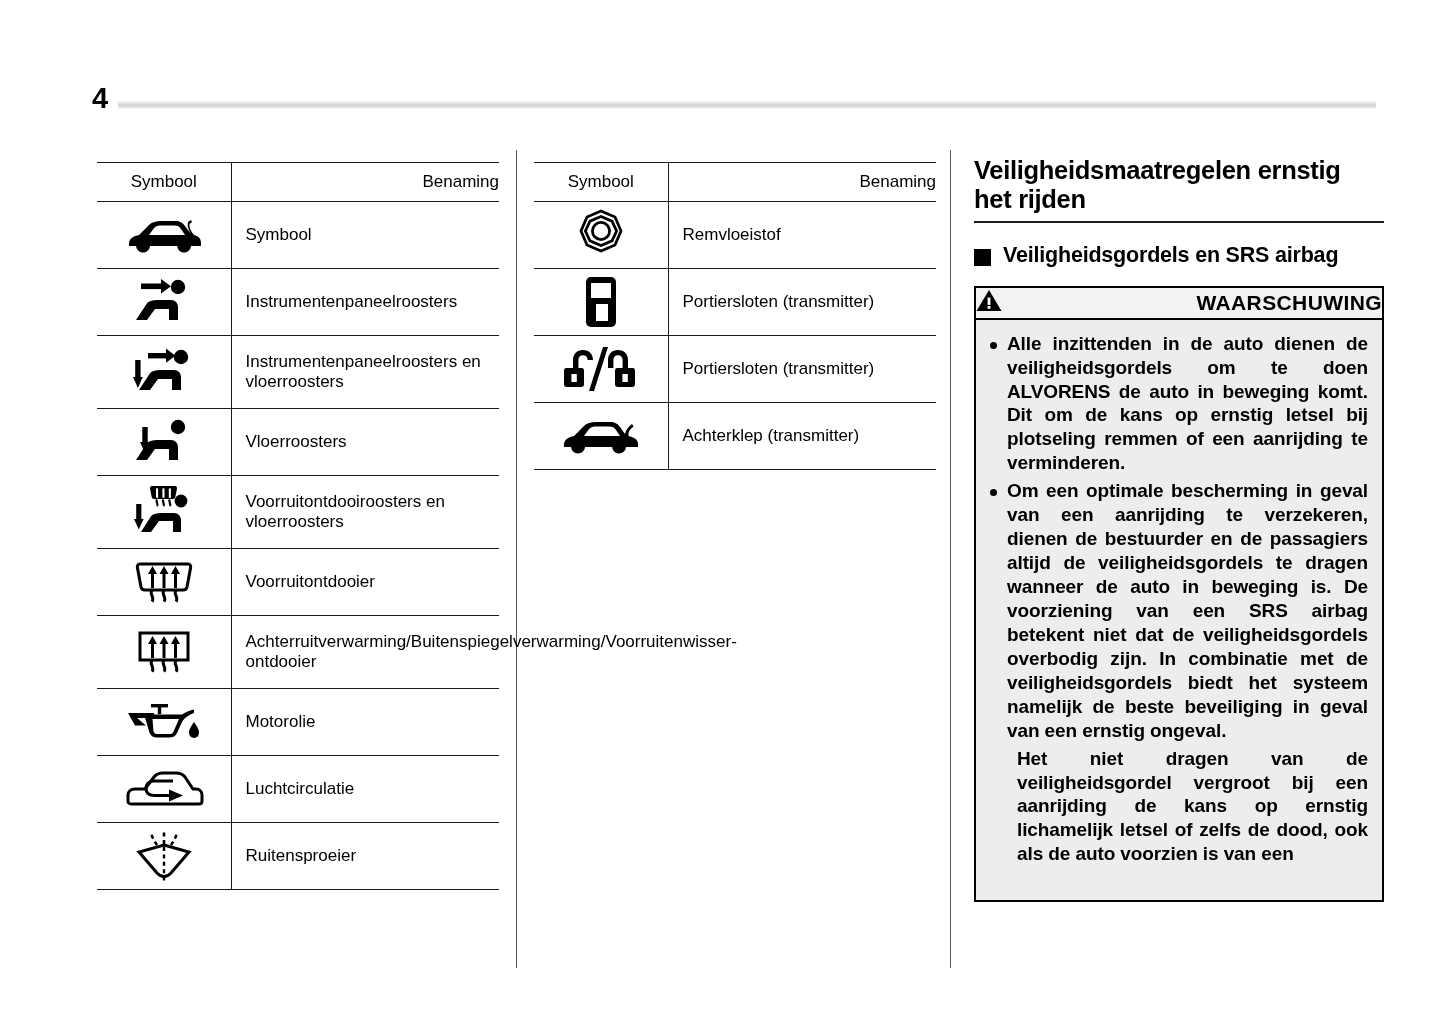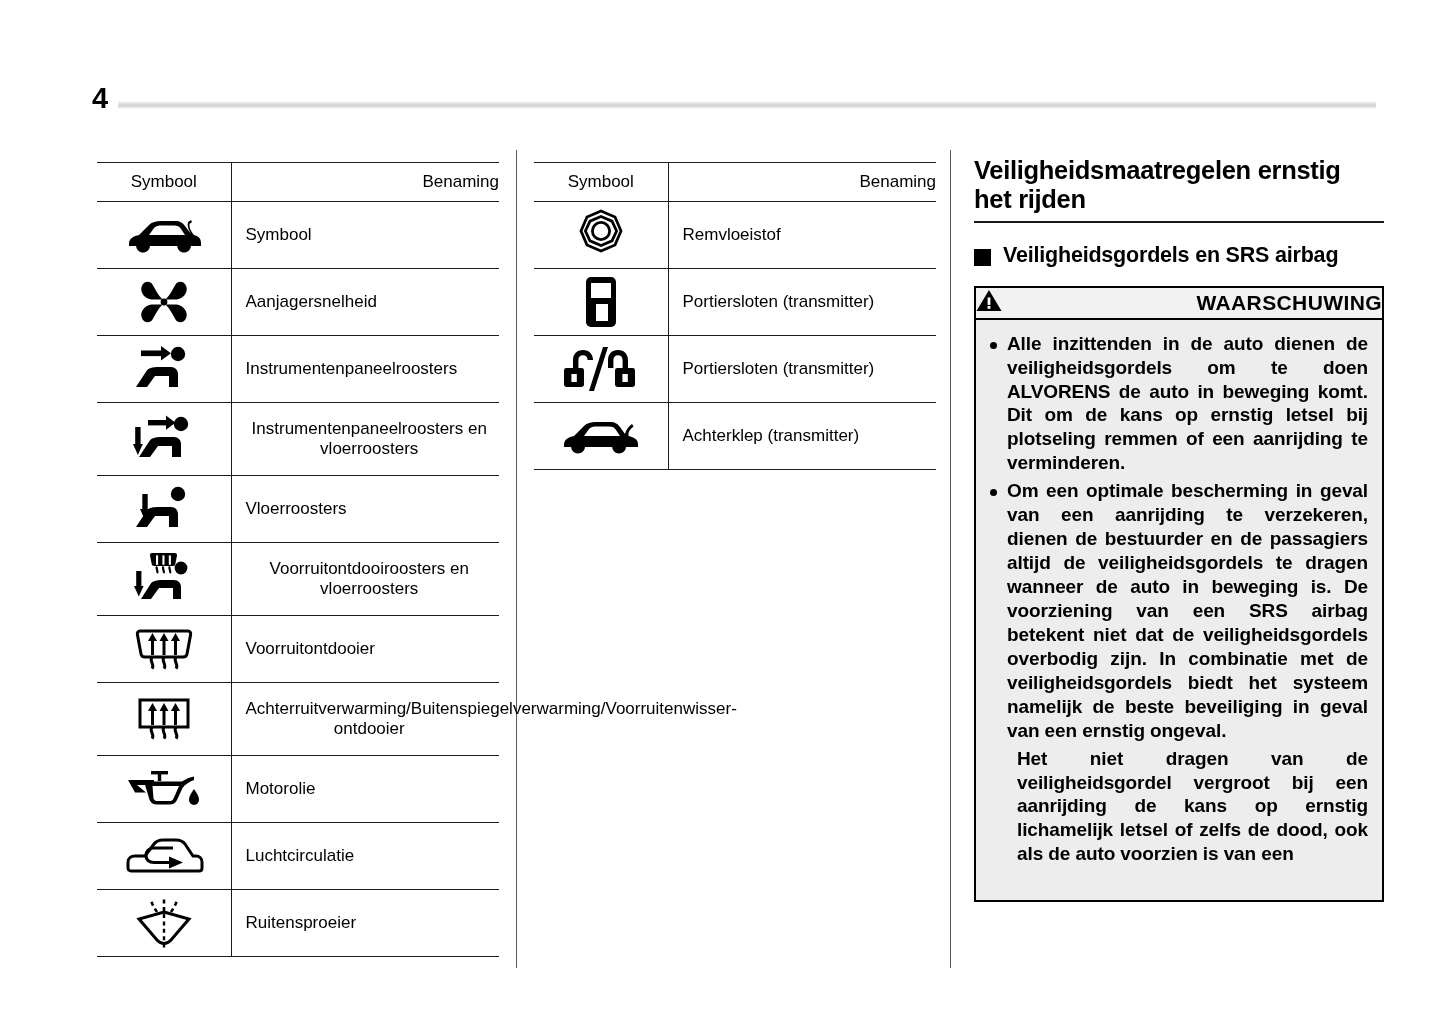--- a/index.html
+++ b/index.html
@@ -85,21 +85,21 @@
     height: 38px;
     text-align: right;
   }
   .sym-table td.name-col {
     font-size: 17px;
     padding-left: 14px;
     padding-right: 6px;
     line-height: 1.18;
   }
   .sym-table tbody tr { height: 67px; }
-  .sym-table tbody tr.tall { height: 73px; text-align: center; }
+  .sym-table tbody tr.tall { height: 73px; }
 
   .glyph-box {
     width: 134px;
     height: 100%;
     display: flex;
     align-items: center;
     justify-content: center;
   }
   .glyph-box svg { display: block; }
 
@@ -237,36 +237,20 @@
                 L25 30 C24.6 34 21.6 36.5 18 36.5 C14.5 36.5 11.5 34 11.1 30 L4 30 Z"></path>
               <path fill="#fff" d="M29 12 C31 10 33.5 9.5 36.5 9.5 L49 9.5 C52.5 9.5 54.5 10.6 56 13 L60 19 L24 19 Z"></path>
               <circle cx="18" cy="30" r="4.2" fill="#000"></circle>
               <circle cx="59" cy="30" r="4.2" fill="#000"></circle>
             </svg>
           </div>
         </td>
         <td class="name-col">Symbool</td>
       </tr>
 
-      <tr>
-        <td class="sym-col">
-          <div class="glyph-box">
-            <svg width="52" height="52" viewBox="0 0 52 52">
-              <g fill="#000">
-                <path d="M24.5 23.5 C20 19 17 13 14.5 8.5 C12 4 5 5 3.5 11 C2 17 7 22.5 13.5 23.5 Z"></path>
-                <path d="M27.5 23.5 C32 19 35 13 37.5 8.5 C40 4 47 5 48.5 11 C50 17 45 22.5 38.5 23.5 Z"></path>
-                <path d="M24.5 28.5 C20 33 17 39 14.5 43.5 C12 48 5 47 3.5 41 C2 35 7 29.5 13.5 28.5 Z"></path>
-                <path d="M27.5 28.5 C32 33 35 39 37.5 43.5 C40 48 47 47 48.5 41 C50 35 45 29.5 38.5 28.5 Z"></path>
-                <circle cx="26" cy="26" r="3.4"></circle>
-              </g>
-            </svg>
-          </div>
-        </td>
-        <td class="name-col">Aanjagersnelheid</td>
-      </tr>
 
       <tr>
         <td class="sym-col">
           <div class="glyph-box">
             <svg width="62" height="52" viewBox="0 0 62 52">
               <g fill="#000">
                 <circle cx="45" cy="11" r="7.2"></circle>
                 <path d="M26 24 L38 24 C42 24 45 27 45 31 L45 44 L36 44 L36 33 L22 33
                          L14 44 L3 44 L13.5 28 C15.5 25 19 24 26 24 Z"></path>
                 <rect x="8" y="7.5" width="23" height="5.6"></rect>

